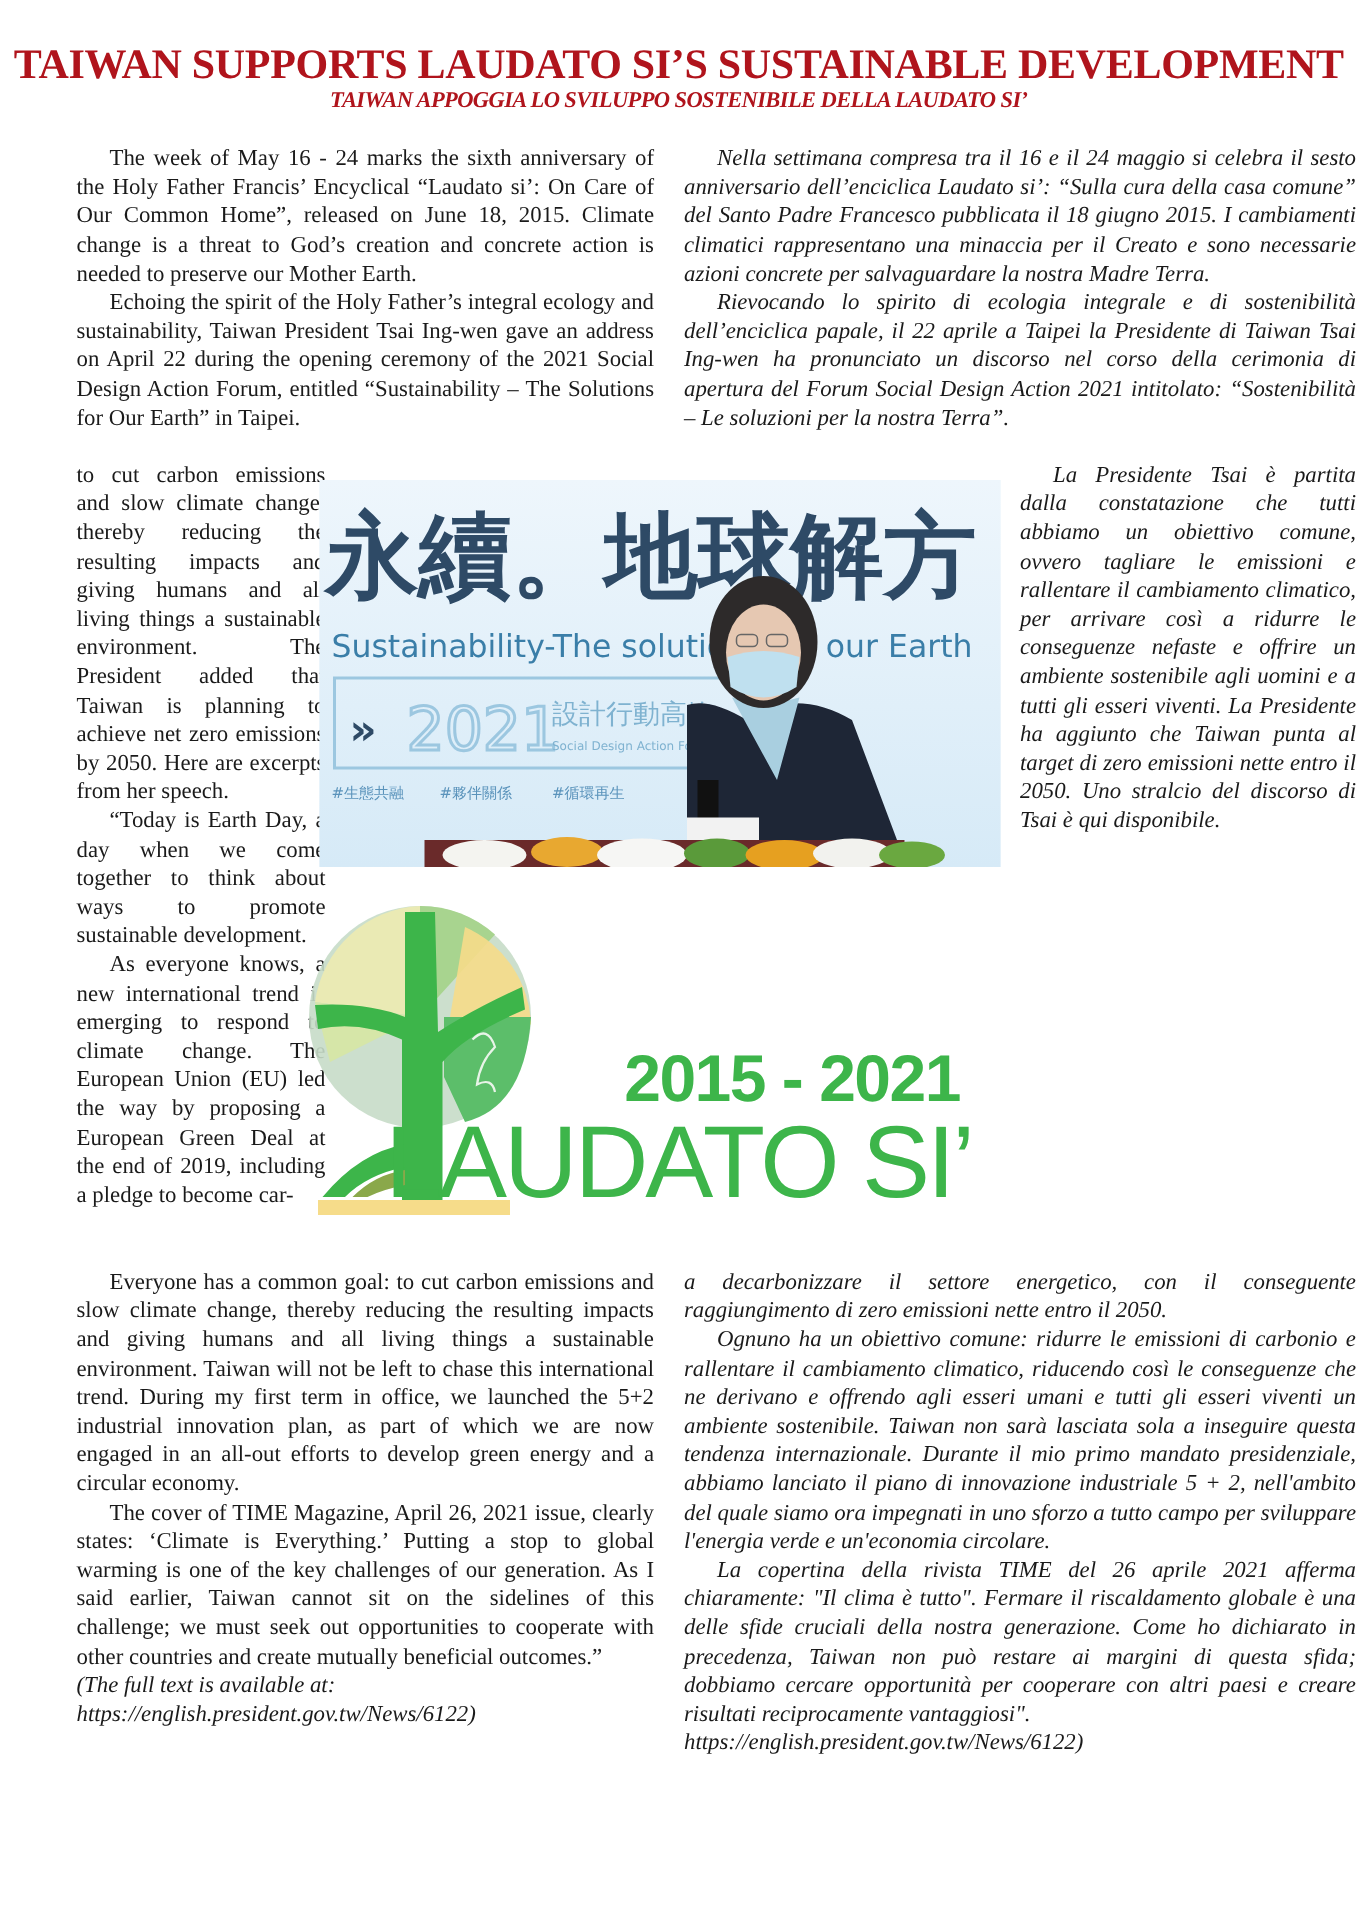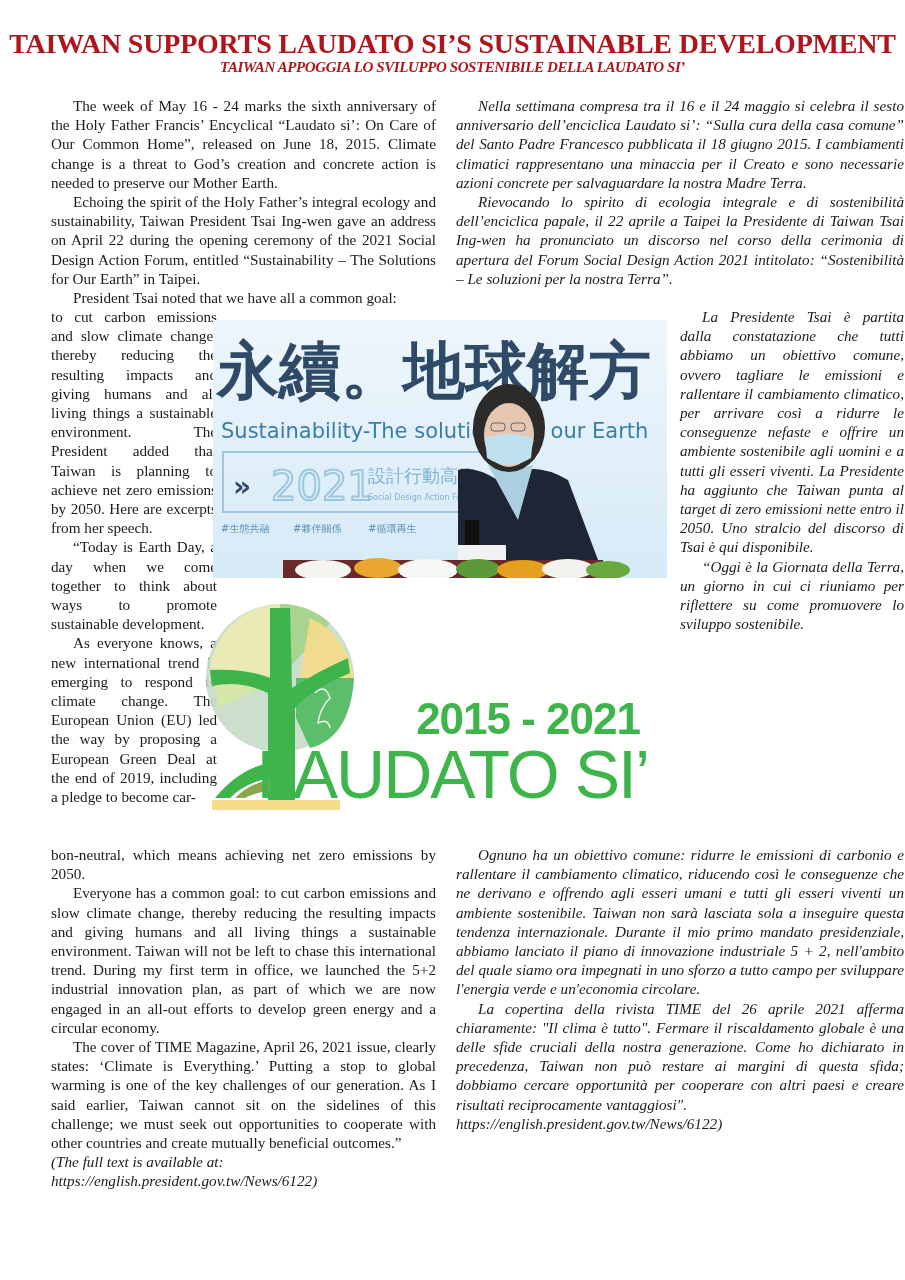--- a/index.html
+++ b/index.html
@@ -22,48 +22,46 @@
 </style>
 </head>
 <body>
 
 <div class="title en">TAIWAN SUPPORTS LAUDATO SI’S SUSTAINABLE DEVELOPMENT</div>
 <div class="title it">TAIWAN APPOGGIA LO SVILUPPO SOSTENIBILE DELLA LAUDATO SI’</div>
 
 <div class="block" style="left:26px; top:96px; width:385px;">
   <p>The week of May 16 - 24 marks the sixth anniversary of the Holy Father Francis’ Encyclical “Laudato si’: On Care of Our Common Home”, released on June 18, 2015. Climate change is a threat to God’s creation and concrete action is needed to preserve our Mother Earth.</p>
   <p>Echoing the spirit of the Holy Father’s integral ecology and sustainability, Taiwan President Tsai Ing-wen gave an address on April 22 during the opening ceremony of the 2021 Social Design Action Forum, entitled “Sustainability – The Solutions for Our Earth” in Taipei.</p>
-  <p>President Tsai noted that we have all a common goal:</p>
 </div>
 
 <div class="block" style="left:26px; top:307px; width:166px;">
   <p class="noind">to cut carbon emissions and slow climate change, thereby reducing the resulting impacts and giving humans and all living things a sustainable environment. The President added that Taiwan is planning to achieve net zero emissions by 2050. Here are excerpts from her speech.</p>
   <p>“Today is Earth Day, a day when we come together to think about ways to promote sustainable development.</p>
   <p>As everyone knows, a new international trend is emerging to respond to climate change. The European Union (EU) led the way by proposing a European Green Deal at the end of 2019, including a pledge to become car-</p>
 </div>
 
 <div class="block" style="left:26px; top:845px; width:385px;">
-  <p class="noind">bon-neutral, which means achieving net zero emissions by 2050.</p>
   <p>Everyone has a common goal: to cut carbon emissions and slow climate change, thereby reducing the resulting impacts and giving humans and all living things a sustainable environment. Taiwan will not be left to chase this international trend. During my first term in office, we launched the 5+2 industrial innovation plan, as part of which we are now engaged in an all-out efforts to develop green energy and a circular economy.</p>
   <p>The cover of TIME Magazine, April 26, 2021 issue, clearly states: ‘Climate is Everything.’ Putting a stop to global warming is one of the key challenges of our generation. As I said earlier, Taiwan cannot sit on the sidelines of this challenge; we must seek out opportunities to cooperate with other countries and create mutually beneficial outcomes.”</p>
   <p class="noind foot-it">(The full text is available at:</p>
   <p class="noind foot-it">https://english.president.gov.tw/News/6122)</p>
 </div>
 
 <div class="block it-col" style="left:431px; top:96px; width:448px;">
   <p>Nella settimana compresa tra il 16 e il 24 maggio si celebra il sesto anniversario dell’enciclica Laudato si’: “Sulla cura della casa comune” del Santo Padre Francesco pubblicata il 18 giugno 2015. I cambiamenti climatici rappresentano una minaccia per il Creato e sono necessarie azioni concrete per salvaguardare la nostra Madre Terra.</p>
   <p>Rievocando lo spirito di ecologia integrale e di sostenibilità dell’enciclica papale, il 22 aprile a Taipei la Presidente di Taiwan Tsai Ing-wen ha pronunciato un discorso nel corso della cerimonia di apertura del Forum Social Design Action 2021 intitolato: “Sostenibilità – Le soluzioni per la nostra Terra”.</p>
 </div>
 
 <div class="block it-col" style="left:655px; top:307px; width:224px;">
   <p>La Presidente Tsai è partita dalla constatazione che tutti abbiamo un obiettivo comune, ovvero tagliare le emissioni e rallentare il cambiamento climatico, per arrivare così a ridurre le conseguenze nefaste e offrire un ambiente sostenibile agli uomini e a tutti gli esseri viventi. La Presidente ha aggiunto che Taiwan punta al target di zero emissioni nette entro il 2050. Uno stralcio del discorso di Tsai è qui disponibile.</p>
-  <p>“Oggi è la Giornata della Terra, un giorno in cui ci riuniamo per riflettere su come promuovere lo sviluppo sostenibile.</p>
 </div>
 
 <div class="block it-col" style="left:431px; top:845px; width:448px;">
+  <p class="noind">a decarbonizzare il settore energetico, con il conseguente raggiungimento di zero emissioni nette entro il 2050.</p>
   <p>Ognuno ha un obiettivo comune: ridurre le emissioni di carbonio e rallentare il cambiamento climatico, riducendo così le conseguenze che ne derivano e offrendo agli esseri umani e tutti gli esseri viventi un ambiente sostenibile. Taiwan non sarà lasciata sola a inseguire questa tendenza internazionale. Durante il mio primo mandato presidenziale, abbiamo lanciato il piano di innovazione industriale 5 + 2, nell'ambito del quale siamo ora impegnati in uno sforzo a tutto campo per sviluppare l'energia verde e un'economia circolare.</p>
   <p>La copertina della rivista TIME del 26 aprile 2021 afferma chiaramente: "Il clima è tutto". Fermare il riscaldamento globale è una delle sfide cruciali della nostra generazione. Come ho dichiarato in precedenza, Taiwan non può restare ai margini di questa sfida; dobbiamo cercare opportunità per cooperare con altri paesi e creare risultati reciprocamente vantaggiosi".</p>
   <p class="noind">https://english.president.gov.tw/News/6122)</p>
 </div>
 
 <div class="photo">
   <svg width="454" height="258" viewBox="0 0 454 258">
     <defs>
       <linearGradient id="bg" x1="0" y1="0" x2="0" y2="1">
         <stop offset="0" stop-color="#eef6fc"></stop>

